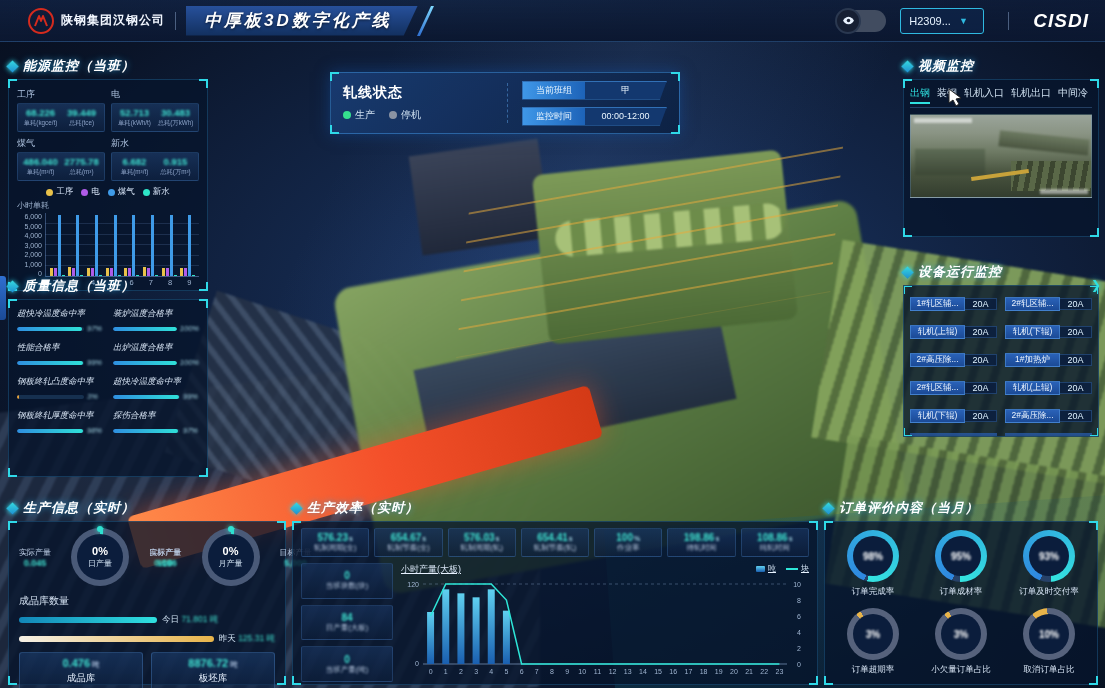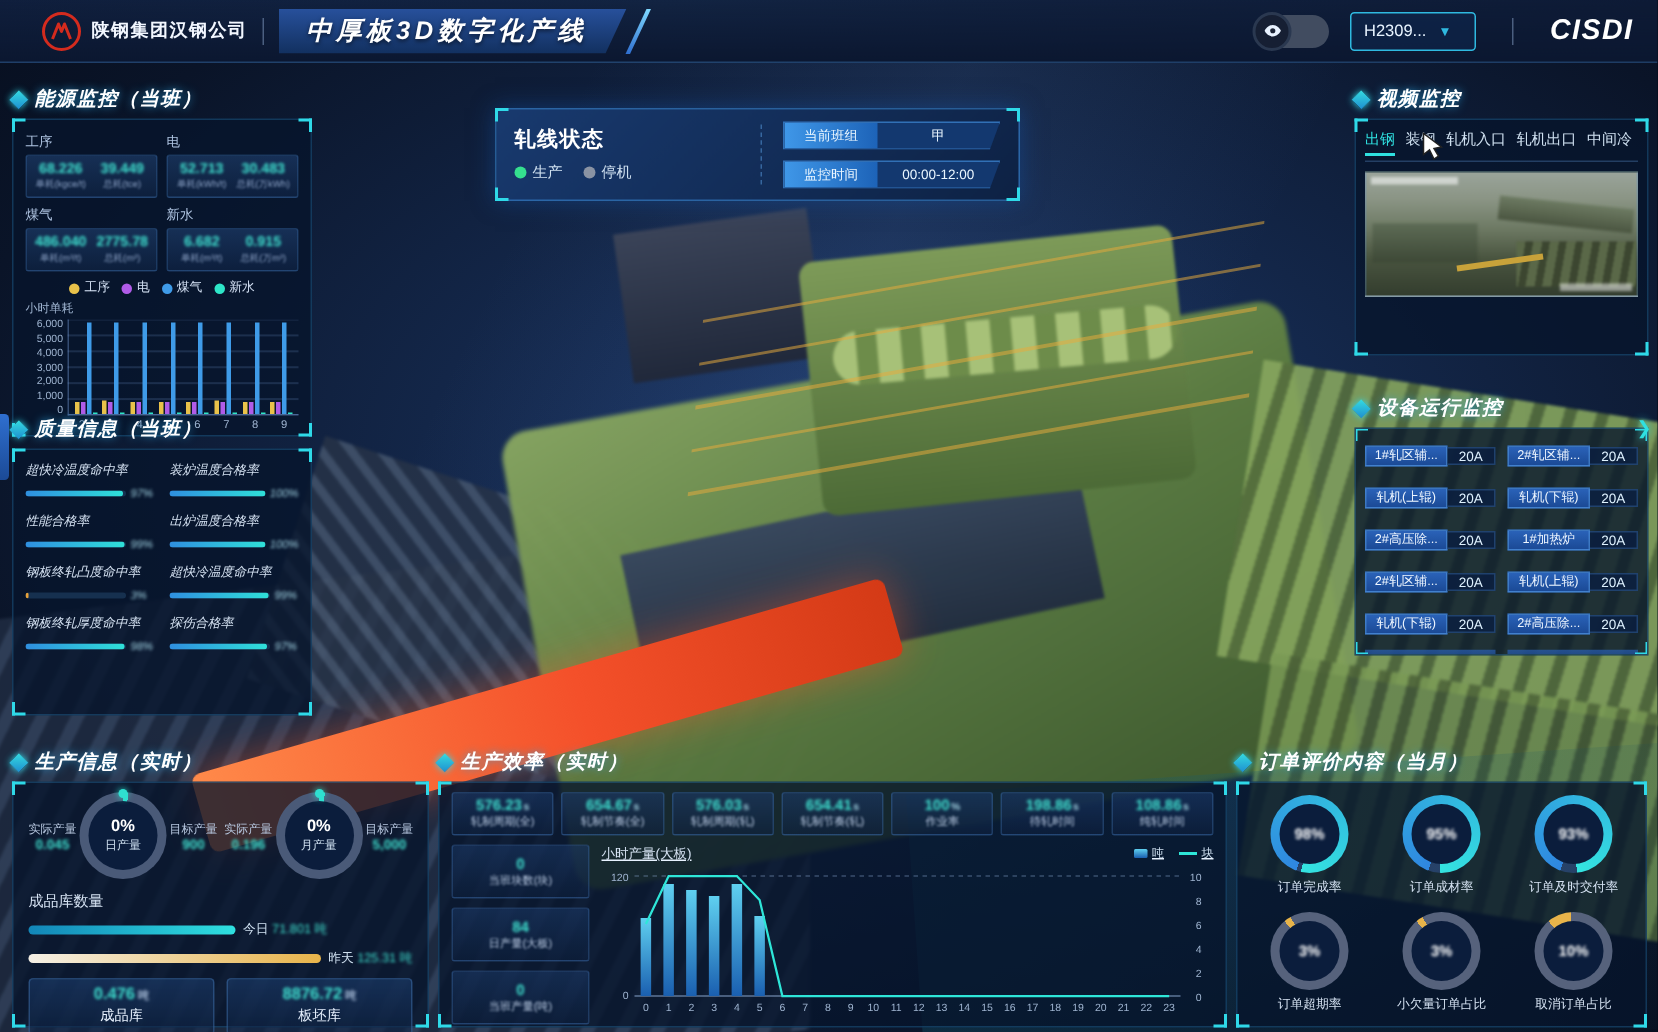--- a/index.html
+++ b/index.html
@@ -138,21 +138,21 @@
     background:linear-gradient(180deg,#2a62b8,#1b4a96);border:1px solid rgba(90,160,230,.5);white-space:nowrap;overflow:hidden;}
   .eq-val{width:32px;display:flex;align-items:center;justify-content:center;font-size:9px;color:#dff2ff;
     background:rgba(10,30,64,.85);border:1px solid rgba(70,130,200,.35);border-left:none;}
   .eq-partial{margin-top:6px;display:grid;grid-template-columns:1fr 1fr;gap:8px;height:8px;overflow:hidden;}
   .eq-partial span{background:linear-gradient(180deg,#2a62b8,#1b4a96);opacity:.7;}
 
   
   #prod{left:8px;top:498px;width:278px;}
   #prod .pbody{height:164px;padding:6px 10px;}
   #gauge-row{display:flex;justify-content:space-between;}
-  .g-blk{display:flex;align-items:center;gap:2px;width:49%;}
+  .g-blk{display:flex;align-items:center;gap:20px;width:49%;}
   .g-side{flex:1;text-align:center;}
   .g-side .gs-l{font-size:8px;color:#b8c8e0;white-space:nowrap;}
   .g-side .gs-v{font-size:9px;font-weight:bold;color:#3fe0cf;filter:blur(1px);}
   .gauge{position:relative;width:58px;height:58px;flex:none;border-radius:50%;
     background:conic-gradient(#2fe0d0 2%,#4a5a78 0);}
   .gauge::after{content:"";position:absolute;inset:6px;border-radius:50%;background:#0b1d3c;}
   .g-center{position:absolute;inset:0;z-index:2;display:flex;flex-direction:column;align-items:center;justify-content:center;gap:1px;}
   .g-pct{font-size:11px;font-weight:bold;color:#fff;}
   .g-name{font-size:8px;color:#cfe0f0;}
   .g-dot{position:absolute;left:50%;top:-2px;transform:translateX(-50%);width:6px;height:6px;border-radius:50%;background:#2fe0d0;box-shadow:0 0 5px #2fe0d0;z-index:3;}

